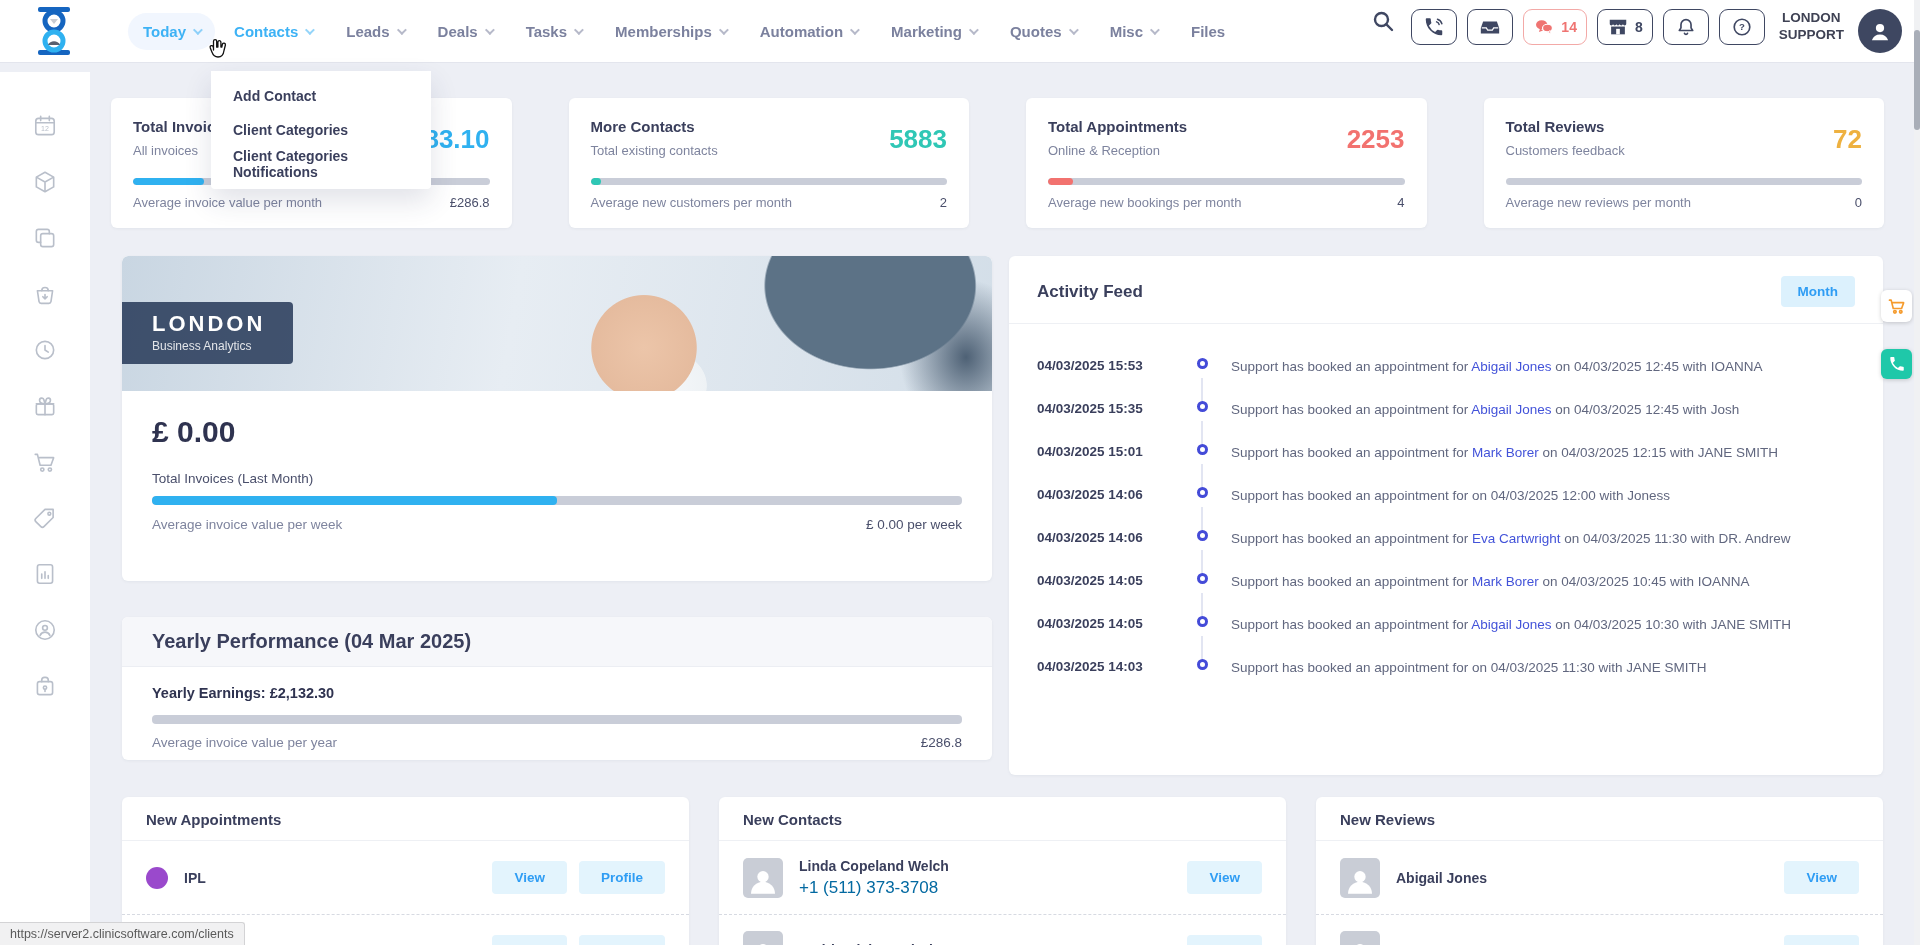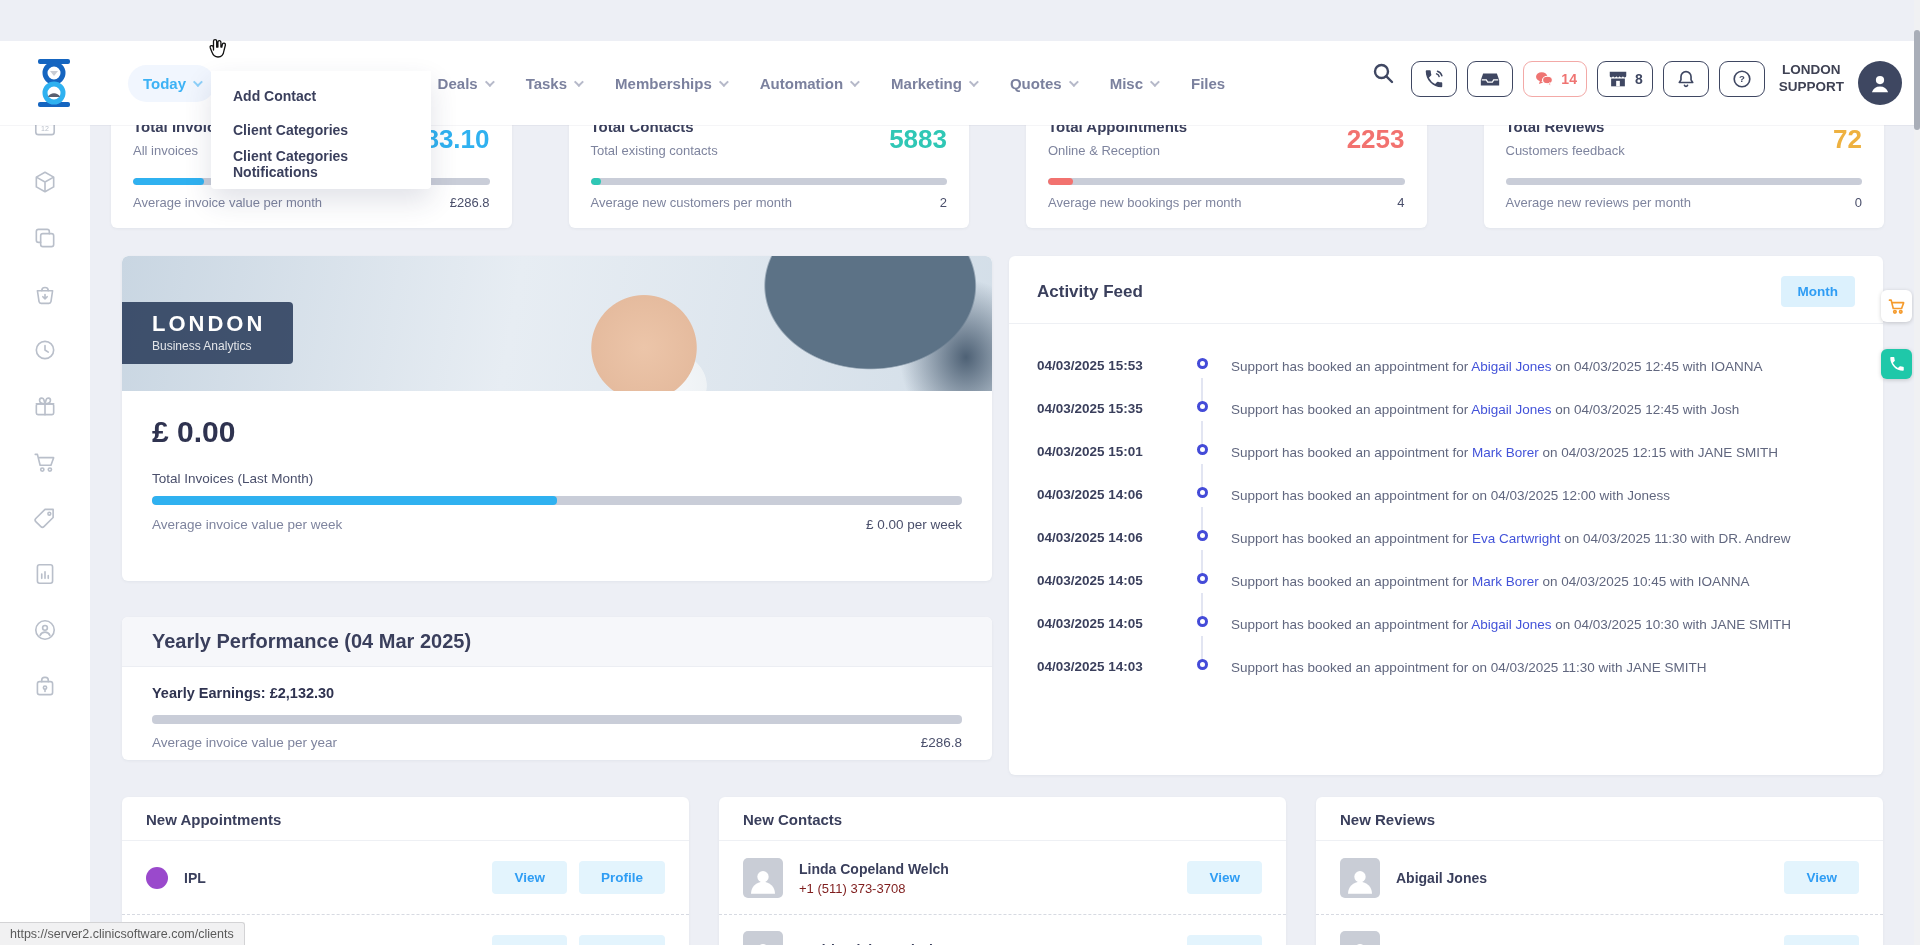--- a/index.html
+++ b/index.html
@@ -1,21 +1,21 @@
 <!DOCTYPE html>
 <html><head>
 <meta charset="utf-8">
 <style>
   * { margin:0; padding:0; box-sizing:border-box; }
   html,body { width:1920px; height:945px; overflow:hidden; }
   body { font-family:"Liberation Sans", sans-serif; background:#edeff5; position:relative; color:#3a3f5c; }
 
   
-  .navbar { position:absolute; top:0; left:0; right:0; height:84px; background:#fff;
-            display:flex; align-items:center; z-index:50; box-shadow:0 1px 0 rgba(60,65,100,.05);margin-top:41px; }
+  .navbar { position:absolute; top:0; left:0; right:0; height:62px; background:#fff;
+            display:flex; align-items:center; z-index:50; box-shadow:0 1px 0 rgba(60,65,100,.05); }
   .logo { margin-left:28px; width:52px; height:56px; display:flex; align-items:center; justify-content:center; cursor:pointer; }
   .menu { display:flex; align-items:center; margin-left:48px; gap:4px; }
   .menu-item { display:flex; align-items:center; gap:7px; padding:10px 15px; border-radius:22px;
                font-size:15px; font-weight:700; color:#7b819e; cursor:pointer; white-space:nowrap; }
   .menu-item .chev { width:7px; height:7px; border-right:2px solid currentColor; border-bottom:2px solid currentColor;
                      transform:rotate(45deg) translateY(-2px); opacity:.55; }
   .menu-item.active { background:#f1f6fe; color:#3db2f5; }
   .menu-item.hovered { color:#3db2f5; }
 
   .nav-right { margin-left:auto; display:flex; align-items:flex-start; gap:10px; margin-right:18px; }
@@ -105,21 +105,21 @@
   .bottom-row { display:flex; gap:30px; margin:22px 37px 0 32px; }
   .panel { flex:1; background:#fff; border-radius:6px 6px 0 0; box-shadow:0 1px 3px rgba(56,60,92,.06); height:200px; overflow:hidden; }
   .panel-head { padding:14px 24px 12px; font-size:15px; font-weight:700; color:#3a3f5c; }
   .panel-div { height:1px; background:#eef0f4; }
   .panel-row { display:flex; align-items:center; padding:14px 24px; height:73px; }
   .panel-row.dashed { border-top:1px dashed #d7dae2; }
   .dot { width:22px; height:22px; border-radius:50%; margin-right:16px; flex:none; }
   .p-avatar { width:40px; height:40px; border-radius:5px; background:#c9cdd6; margin-right:16px; flex:none;
               display:flex; align-items:flex-end; justify-content:center; overflow:hidden; }
   .p-name { font-size:14px; font-weight:700; color:#3a3f5c; line-height:18px; }
-  .p-phone { font-size:13px; color:#7f1d1d; margin-top:3px; }
+  .p-phone { font-size:17px; color:#0369a1; margin-top:3px; }
   .p-spacer { flex:1; }
   .mini-btn { background:#e3f4fd; color:#2f9df4; font-size:13.5px; font-weight:700; padding:9px 22px; border-radius:4px;
               border:none; cursor:pointer; font-family:inherit; margin-left:12px; }
 
   
   .status-tip { position:absolute; left:0; bottom:0; background:#f1f1f2; border:1px solid #d3d3d5; border-left:none; border-bottom:none;
                 border-radius:0 3px 0 0; padding:4px 10px; font-size:12.5px; color:#5a5a5a; z-index:80; }
   .float-widgets { position:absolute; right:8px; top:290px; z-index:40; display:flex; flex-direction:column; gap:27px; }
   .float-cart { width:31px; height:32px; background:#fff; border-radius:6px; box-shadow:0 1px 4px rgba(0,0,0,.18);
                 display:flex; align-items:center; justify-content:center; cursor:pointer; }
@@ -341,21 +341,21 @@
       <div class="stat-value" style="color: rgb(47, 177, 240);">£6,883.10</div>
       <div class="bar">
           <div class="bar-fill" style="width: 20%; background: rgb(47, 177, 240);"></div>
         </div>
       <div class="stat-footer">
           <span>Average invoice value per month</span>
           <span class="fv">£286.8</span>
         </div>
     </div>
     <div class="stat-card">
-      <div class="stat-title">Total Contacts</div>
+      <div class="stat-title">More Contacts</div>
       <div class="stat-sub">Total existing contacts</div>
       <div class="stat-value" style="color: rgb(47, 199, 181);">5883</div>
       <div class="bar">
           <div class="bar-fill" style="width: 3%; background: rgb(47, 199, 181);"></div>
         </div>
       <div class="stat-footer">
           <span>Average new customers per month</span>
           <span class="fv">2</span>
         </div>
     </div>

